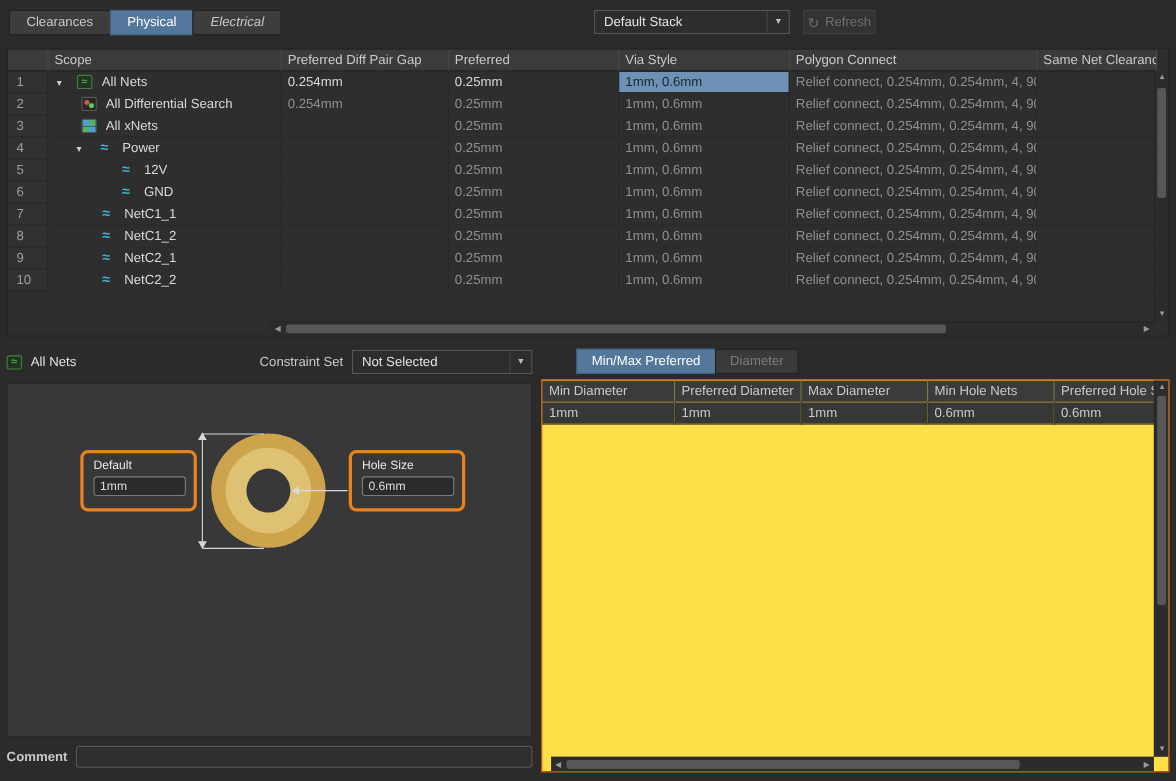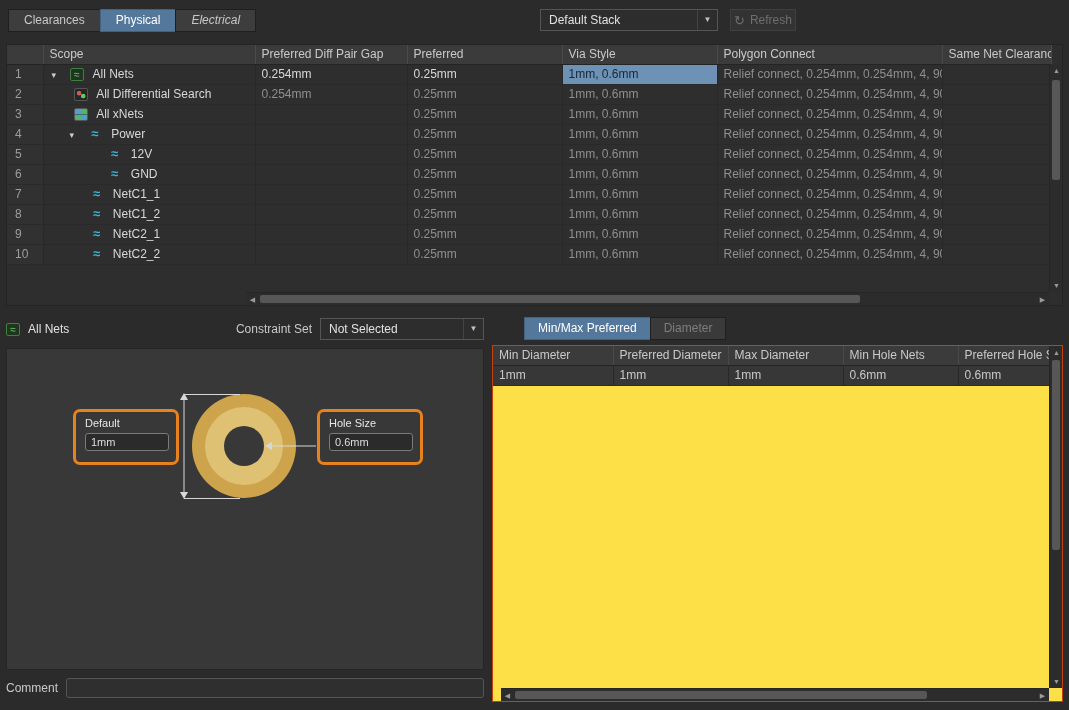--- a/index.html
+++ b/index.html
@@ -121,21 +121,21 @@
     background:#383838; padding:5px 9px;
   }
   .callout .cl-label { font-size:11px; color:#e6e6e6; margin-bottom:4px; }
   .callout input {
     width:84px; height:18px; background:#2b2b2b; border:1px solid #7a7a7a; border-radius:3px;
     color:#dddddd; font-family:inherit; font-size:11px; padding:0 5px; outline:none;
   }
   .co-diam { left:66px; top:60px; }
   .co-hole { left:310px; top:60px; }
 
-  .comment-row { position:absolute; left:6px; top:676px; width:478px; height:24px; display:flex; align-items:center; }
+  .comment-row { position:absolute; left:6px; top:676px; width:478px; height:24px; display:flex; align-items:center;font-weight:bold; }
   .comment-row label { color:#c9c9c9; margin-right:8px; white-space:nowrap; }
   .comment-row input {
     flex:1; height:20px; background:#2f2f2f; border:1px solid #555; border-radius:3px;
     color:#dddddd; font:inherit; padding:0 6px; outline:none;
   }
 
   
   .rp-tabs { position:absolute; left:492px; top:317px; display:flex;padding-left:32px; }
   .rp-tab {
     height:23px; line-height:21px; padding:0 13px; background:#3a3a3a;

